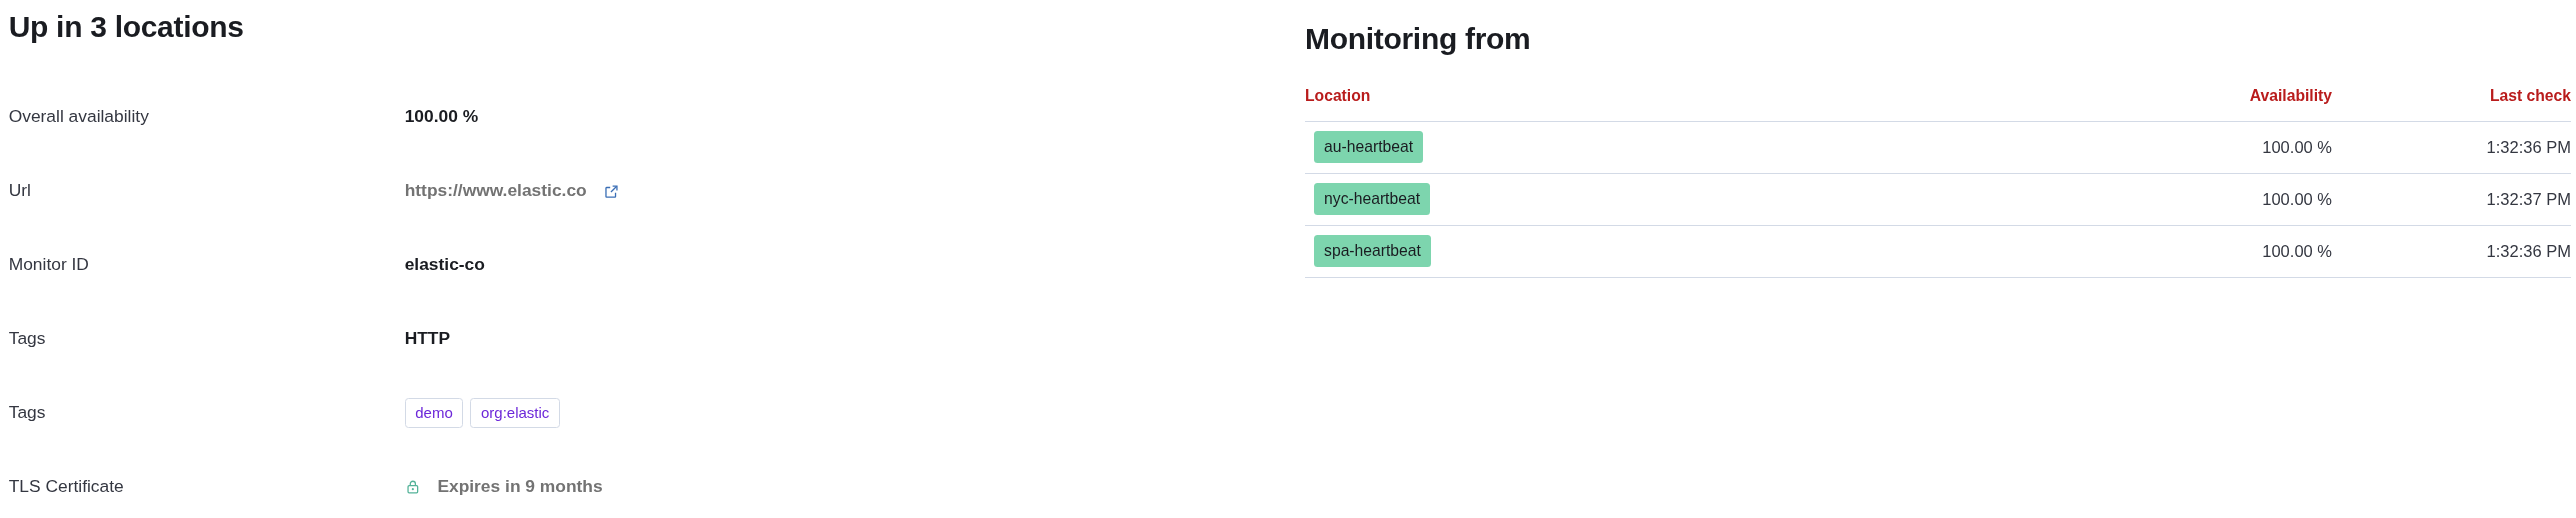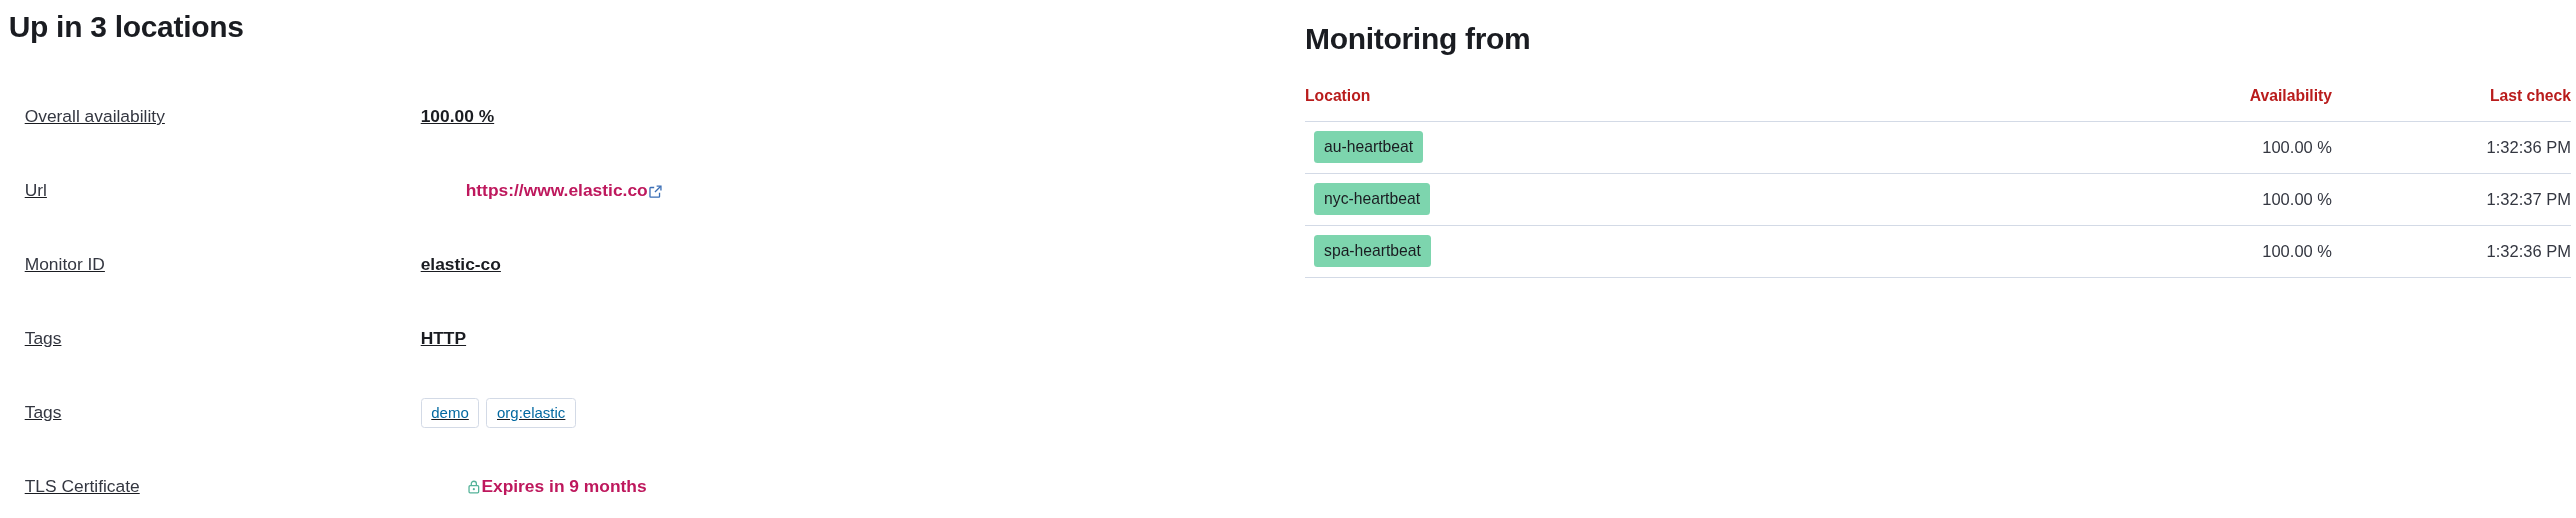--- a/index.html
+++ b/index.html
@@ -39,23 +39,22 @@
     color: #1a1c21;
     margin: 0;
     position: absolute;
     top: 10.4px;
     left: 0;
   }
 
   .desc-list {
     position: absolute;
     top: 104px;
-    left: 16px;
+    left: 0;
     width: 1279px;
-    text-decoration: underline;
   }
 
   .desc-row {
     display: flex;
     align-items: flex-start;
     height: 37px;
     margin-bottom: 37px;
   }
   .desc-row:last-child { margin-bottom: 0; }
 
@@ -70,29 +69,28 @@
 
   .desc-value {
     flex: 1 1 auto;
     font-size: 17.4px;
     font-weight: 700;
     color: #1a1c21;
     line-height: 24.4px;
   }
 
   .link-blue {
-    color: #be185d;
+    color: #737373;
     font-weight: 700;
     font-size: 17.4px;
     text-decoration: none;
     display: inline-flex;
     align-items: center;
-    gap: 0;
+    gap: 17px;
     line-height: 24.4px;
-    margin-left: 45px;
   }
 
   .ext-icon {
     display: inline-block;
     width: 15px;
     height: 15px;
     flex: 0 0 15px;
     position: relative;
     top: 0.9px;
   }
@@ -113,21 +111,21 @@
     align-items: center;
     gap: 7px;
     margin-top: -1.7px;
   }
 
   .tag-badge {
     display: inline-block;
     border: 0.9px solid #d3dae6;
     border-radius: 3.5px;
     background: #ffffff;
-    color: #0369a1;
+    color: #6d28d9;
     font-size: 15px;
     font-weight: 400;
     line-height: 1;
     padding: 6.1px 9.6px 7px 9.6px;
     white-space: nowrap;
   }
 
   
   .right-panel {
     position: absolute;

